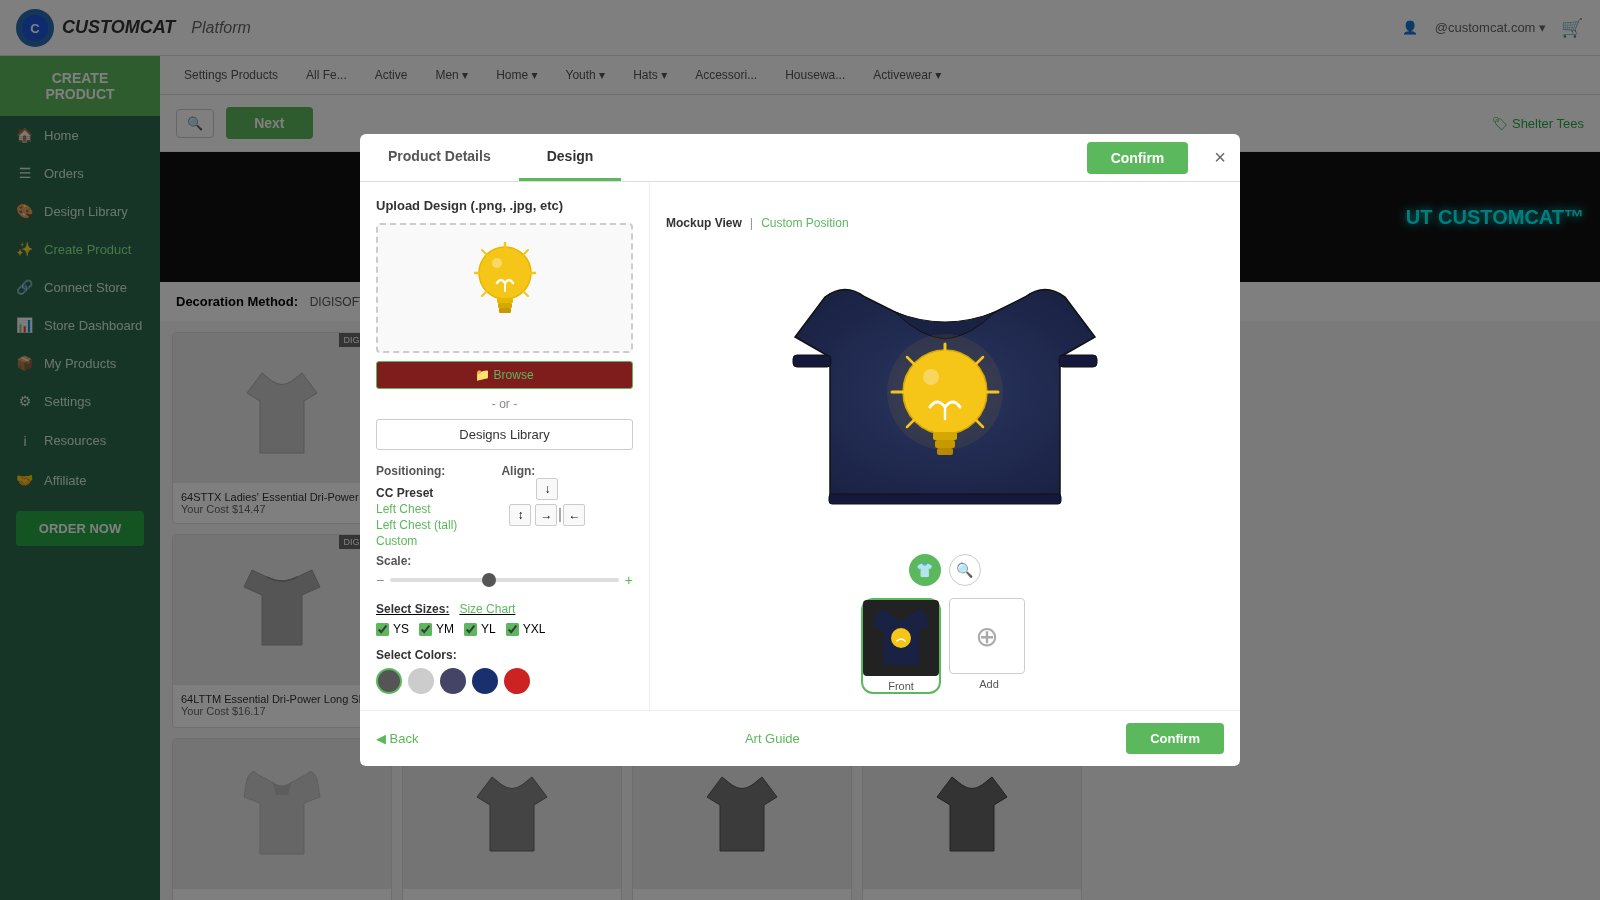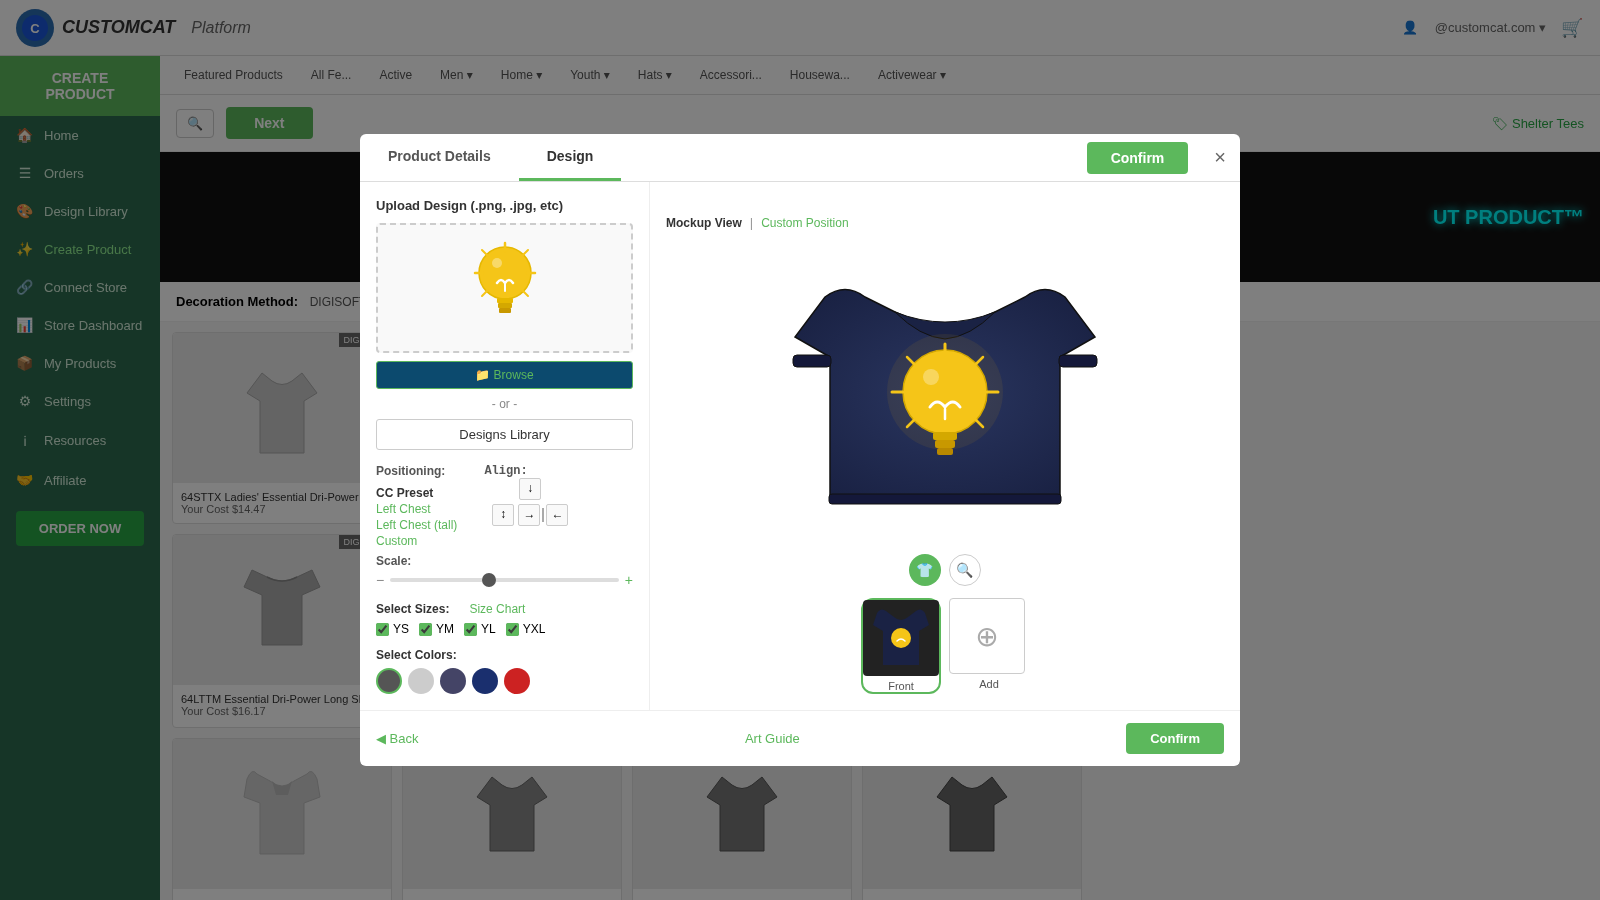--- a/index.html
+++ b/index.html
@@ -58,42 +58,42 @@
     .modal-tab.active { color: #333; border-bottom: 3px solid #5cb85c; }
     .modal-confirm-btn { background: #5cb85c; color: #fff; padding: 8px 24px; border: none; border-radius: 4px; cursor: pointer; font-size: 14px; margin-left: auto; margin-right: 12px; font-weight: bold; }
     .modal-close-btn { font-size: 20px; cursor: pointer; color: #666; padding: 8px 14px; }
 
     .modal-body { display: flex; flex: 1; overflow: hidden; }
     .modal-left { width: 290px; padding: 16px; border-right: 1px solid #eee; overflow-y: auto; }
     .modal-right { flex: 1; padding: 16px; display: flex; flex-direction: column; align-items: center; overflow-y: auto; justify-content: flex-end; }
 
     .upload-section-title { font-size: 13px; font-weight: bold; color: #333; margin-bottom: 10px; }
     .upload-area { border: 2px dashed #ccc; border-radius: 4px; width: 100%; height: 130px; display: flex; align-items: center; justify-content: center; background: #f9f9f9; cursor: pointer; margin-bottom: 8px; }
-    .browse-btn { background: #0c4a6e; border: 1px solid #5cb85c; color: #5cb85c; width: 100%; padding: 6px; text-align: center; border-radius: 3px; cursor: pointer; font-size: 12px; margin-bottom: 8px; }
+    .browse-btn { background: #7f1d1d; border: 1px solid #5cb85c; color: #5cb85c; width: 100%; padding: 6px; text-align: center; border-radius: 3px; cursor: pointer; font-size: 12px; margin-bottom: 8px; }
     .or-text { text-align: center; color: #888; font-size: 12px; margin-bottom: 8px; }
     .designs-library-btn { border: 1px solid #ccc; background: #fff; color: #333; width: 100%; padding: 7px; text-align: center; border-radius: 3px; cursor: pointer; font-size: 13px; margin-bottom: 14px; }
 
     .positioning-section { font-size: 12px; }
     .pos-row { display: flex; align-items: flex-start; margin-bottom: 8px; }
     .pos-label { font-weight: bold; color: #555; width: 80px; font-size: 12px; }
     .pos-values { display: flex; flex-direction: column; gap: 2px; }
     .pos-option { color: #5cb85c; cursor: pointer; font-size: 12px; }
     .pos-option.bold { color: #333; font-weight: bold; }
     .align-row { display: flex; gap: 6px; align-items: center; }
 
     .scale-section { margin-top: 6px; }
     .scale-label { font-size: 12px; font-weight: bold; color: #555; margin-bottom: 4px; }
     .scale-slider { display: flex; align-items: center; gap: 6px; }
     .scale-minus { color: #888; cursor: pointer; font-size: 14px; }
     .scale-plus { color: #5cb85c; cursor: pointer; font-size: 14px; }
     .slider-track { flex: 1; height: 4px; background: #ddd; border-radius: 2px; position: relative; }
     .slider-thumb { width: 14px; height: 14px; background: #555; border-radius: 50%; position: absolute; top: -5px; left: 40%; cursor: pointer; }
 
     .sizes-section { margin-top: 14px; }
-    .sizes-header { display: flex; gap: 20px; align-items: center; margin-bottom: 6px; }
+    .sizes-header { display: flex; gap: 10px; align-items: center; margin-bottom: 6px; text-decoration: underline; }
     .sizes-title { font-size: 12px; font-weight: bold; color: #333; }
     .size-chart-link { font-size: 12px; color: #5cb85c; cursor: pointer; }
     .sizes-checkboxes { display: flex; gap: 10px; flex-wrap: wrap; }
     .size-checkbox { display: flex; align-items: center; gap: 4px; font-size: 12px; }
     .size-checkbox input { accent-color: #5cb85c; }
 
     .colors-section { margin-top: 12px; }
     .colors-title { font-size: 12px; font-weight: bold; color: #333; margin-bottom: 6px; }
     .color-swatches { display: flex; gap: 6px; }
     .color-swatch { width: 26px; height: 26px; border-radius: 50%; cursor: pointer; border: 2px solid transparent; }
@@ -198,40 +198,40 @@
           <span class="icon">🤝</span>
           <span>Affiliate</span>
         </div>
       </div>
       <div class="order-now-btn">ORDER NOW</div>
     </div>
 
     <div class="content-area">
 
       <div class="sub-nav">
-        <span class="sub-nav-item">Featured Products</span>
+        <span class="sub-nav-item">Settings Products</span>
         <span class="sub-nav-item">All Fe...</span>
         <span class="sub-nav-item">Active</span>
         <span class="sub-nav-item">Men ▾</span>
         <span class="sub-nav-item">Home ▾</span>
         <span class="sub-nav-item">Youth ▾</span>
         <span class="sub-nav-item">Hats ▾</span>
         <span class="sub-nav-item">Accessori...</span>
         <span class="sub-nav-item">Housewa...</span>
         <span class="sub-nav-item">Activewear ▾</span>
       </div>
 
       <div class="products-header">
         <div class="search-icon-btn">🔍</div>
         <button class="next-btn">Next</button>
         <span class="store-name-label">🏷 Shelter Tees</span>
       </div>
 
       <div style="height:130px; background:#111; display:flex; align-items:center; justify-content:flex-end; padding:0 16px; overflow:hidden; position:relative;">
-        <div style="position:absolute; right:16px; color:#00ffff; font-size:20px; font-weight:bold; text-shadow:0 0 8px #00ffff;">UT PRODUCT™</div>
+        <div style="position:absolute; right:16px; color:#00ffff; font-size:20px; font-weight:bold; text-shadow:0 0 8px #00ffff;">UT CUSTOMCAT™</div>
         <div style="position:absolute; left:220px; background:linear-gradient(135deg,#ff9999,#9999ff,#99ffcc); width:80px; height:80px; border-radius:50%; opacity:0.8;"></div>
       </div>
 
       <div class="decoration-section">
         <span class="decoration-title">Decoration Method:</span>
         <span style="font-size:12px; color:#555; margin-left:8px;">DIGISOFT™</span>
         <span style="font-size:12px; color:#555; margin-left:8px;">Embroidery D...</span>
         <span style="font-size:12px; color:#555; margin-left:8px;">Sublimation D...</span>
       </div>
 
@@ -391,21 +391,21 @@
               <span class="pos-label">Positioning:</span>
             </div>
             <div class="pos-values">
               <span class="pos-option bold">CC Preset</span>
               <span class="pos-option" style="color:#5cb85c;">Left Chest</span>
               <span class="pos-option" style="color:#5cb85c;">Left Chest (tall)</span>
               <span class="pos-option">Custom</span>
             </div>
           </div>
 
-          <div style="margin-left:11px;font-family:Liberation Mono, monospace;">
+          <div style="margin-left:28px;">
             <div class="align-label">Align:</div>
             <div class="align-grid">
               <div class="align-row">
                 <div class="arr">↓</div>
               </div>
               <div class="align-row">
                 <div class="arr">↕</div>
                 <div style="display:flex;align-items:center;gap:2px;">
                   <div class="arr">→</div>
                   <div style="width:2px;height:14px;background:#aaa;"></div>

